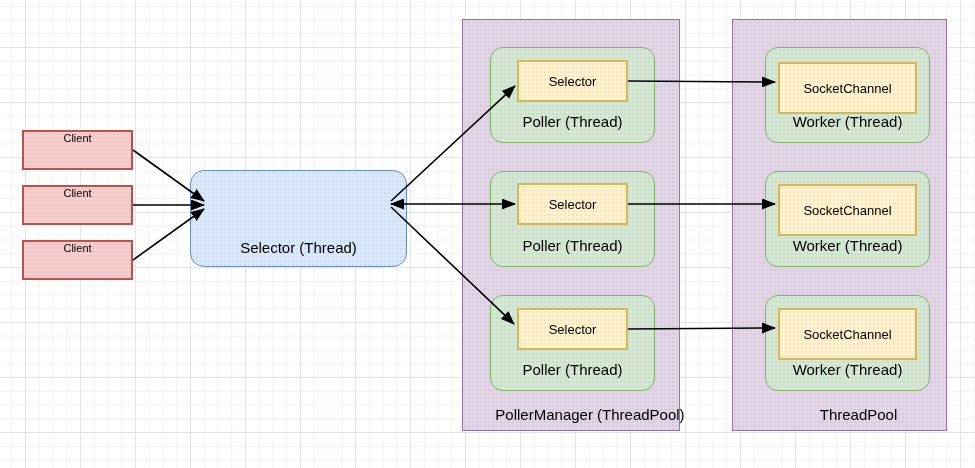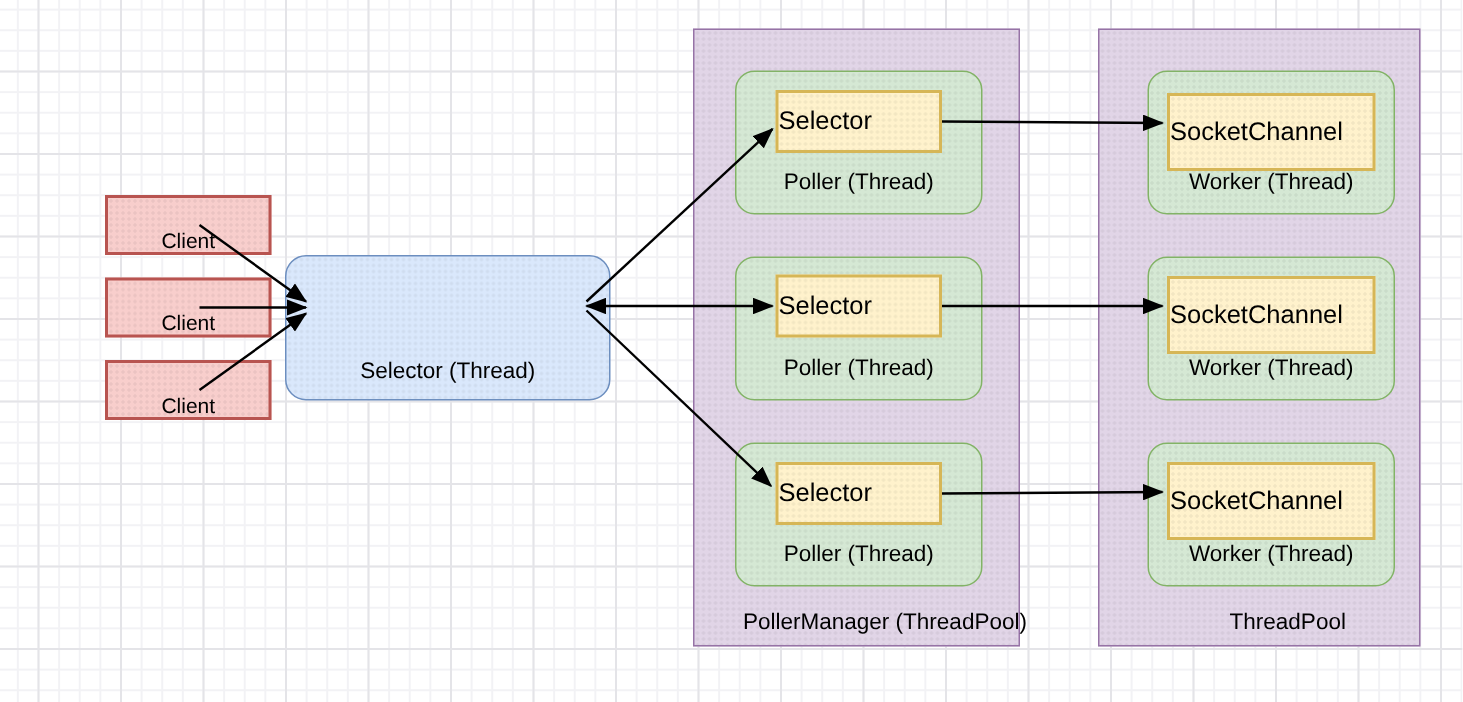--- a/index.html
+++ b/index.html
@@ -20,23 +20,22 @@
     background-position: 25px 47px, 25px 47px, 11.25px 5.75px, 11.25px 5.75px;
   }
   .shape { position: absolute; box-sizing: border-box; }
   .dots {
     background-image: radial-gradient(rgba(0,0,0,0.05) 1px, transparent 1.2px);
     background-size: 4px 4px;
   }
   .client {
     left: 22px; width: 111px; height: 40px;
     background-color: #f8cecc; border: 2px solid #b85450;
-    display: flex; align-items: flex-end; justify-content: center;
-    font-size: 14px;
-    margin-left: 48px;
+    display: flex; align-items: flex-start; justify-content: center;
+    font-size: 11px;
   }
   .acceptor {
     left: 190px; top: 170px; width: 217px; height: 97px;
     background-color: #dae8fc; border: 1.5px solid #6c8ebf;
     border-radius: 14px;
   }
   .ssc {
     left: 208px; top: 185px; width: 179px; height: 40px;
     background-color: #ffe6cc; border: 2px solid #d79b00;
     display: flex; align-items: center; justify-content: center;
@@ -52,22 +51,22 @@
   }
   .purple .container-label { bottom: 7px; padding-left: 19px; }
   .green {
     width: 165px; height: 96px;
     background-color: #d5e8d4; border: 1.5px solid #82b366;
     border-radius: 13px;
   }
   .green .container-label { bottom: 12px; }
   .yellow {
     background-color: #fff2cc; border: 2px solid #d6b656;
-    display: flex; align-items: center; justify-content: flex-start;
-    font-size: 17px;
+    display: flex; align-items: center; justify-content: center;
+    font-size: 13px;
   }
   .selector { left: 517px; width: 111px; height: 42px; }
   .sockch   { left: 778px; width: 139px; height: 52px; }
   .poller-green { left: 490px; }
   .worker-green { left: 765px; }
   .arrows { position: absolute; left: 0; top: 0; pointer-events: none; }
 </style>
 </head>
 <body>
 

